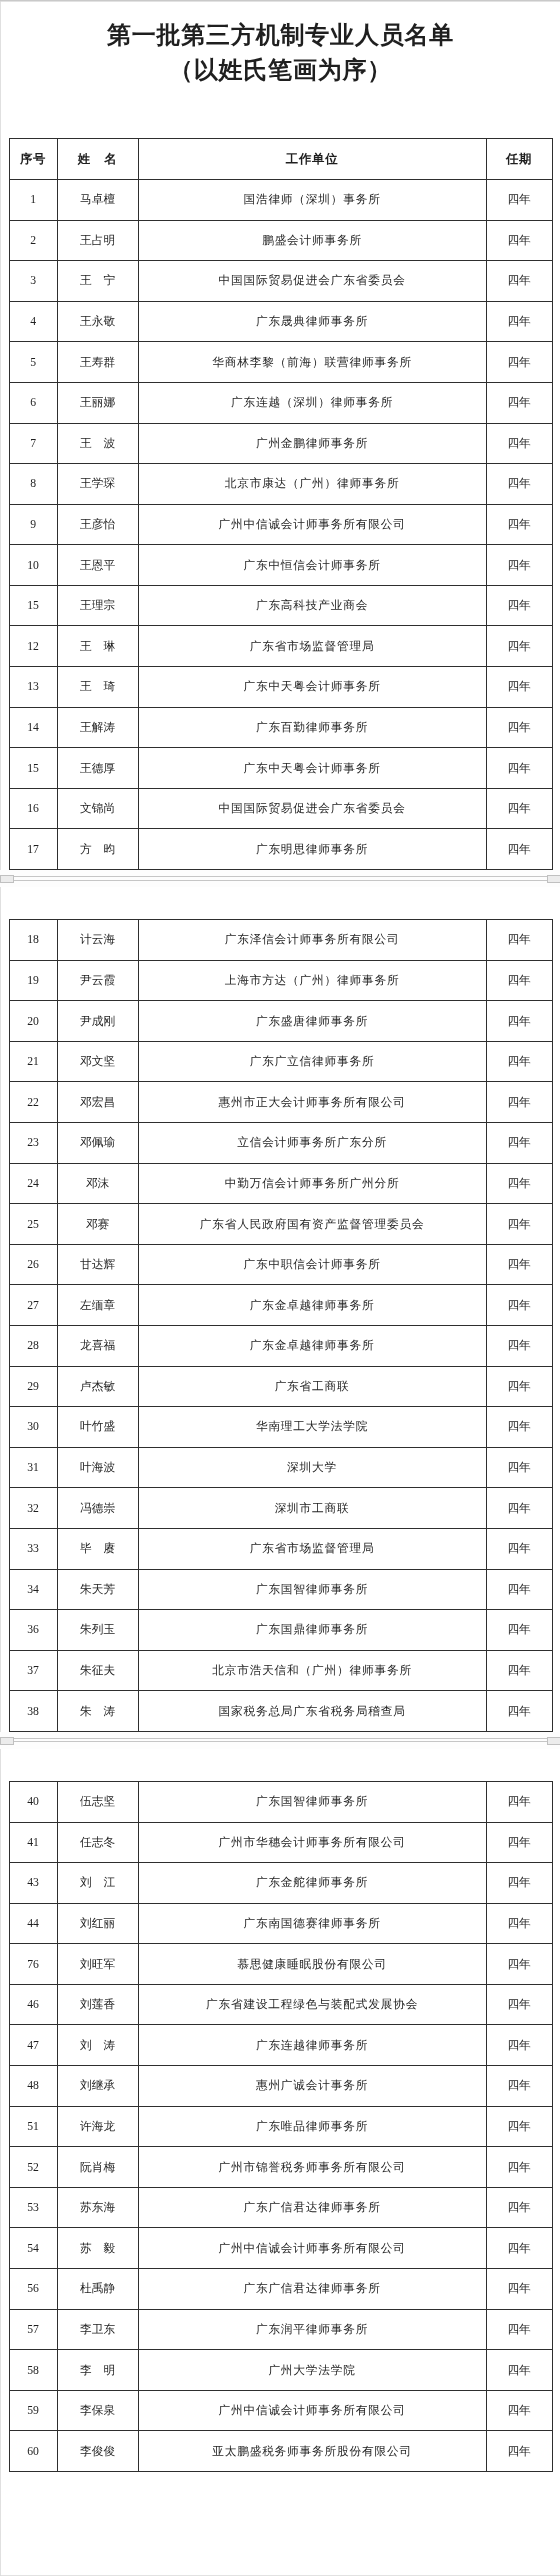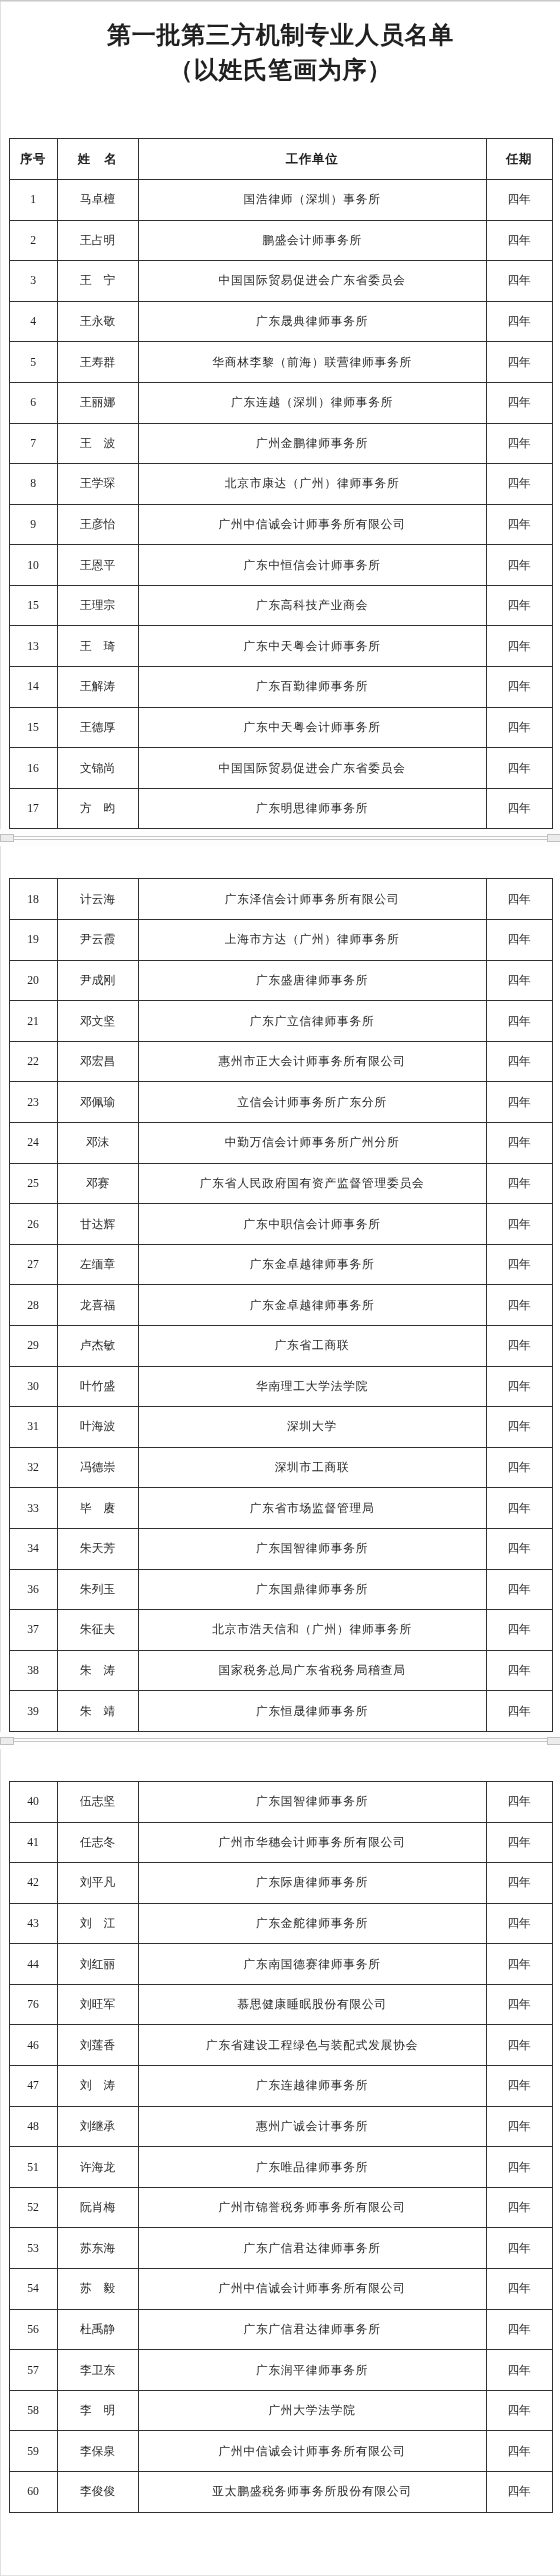--- a/index.html
+++ b/index.html
@@ -138,20 +138,26 @@
             <td class="org-cell">广东中恒信会计师事务所</td>
             <td class="term-cell">四年</td>
           </tr>
           <tr>
             <td class="no-cell">15</td>
             <td class="name-cell">王理宗</td>
             <td class="org-cell">广东高科技产业商会</td>
             <td class="term-cell">四年</td>
           </tr>
           <tr>
+            <td class="no-cell">12</td>
+            <td class="name-cell">王　琳</td>
+            <td class="org-cell">广东省市场监督管理局</td>
+            <td class="term-cell">四年</td>
+          </tr>
+          <tr>
             <td class="no-cell">13</td>
             <td class="name-cell">王　琦</td>
             <td class="org-cell">广东中天粤会计师事务所</td>
             <td class="term-cell">四年</td>
           </tr>
           <tr>
             <td class="no-cell">14</td>
             <td class="name-cell">王解涛</td>
             <td class="org-cell">广东百勤律师事务所</td>
             <td class="term-cell">四年</td>
@@ -302,26 +308,20 @@
             <td class="name-cell">朱征夫</td>
             <td class="org-cell">北京市浩天信和（广州）律师事务所</td>
             <td class="term-cell">四年</td>
           </tr>
           <tr>
             <td class="no-cell">38</td>
             <td class="name-cell">朱　涛</td>
             <td class="org-cell">国家税务总局广东省税务局稽查局</td>
             <td class="term-cell">四年</td>
           </tr>
-          <tr>
-            <td class="no-cell">39</td>
-            <td class="name-cell">朱　靖</td>
-            <td class="org-cell">广东恒晟律师事务所</td>
-            <td class="term-cell">四年</td>
-          </tr>
         </tbody>
       </table>
       <div class="page-gap">
         <div class="rule"></div>
         <span class="notch left"></span>
         <span class="notch right"></span>
       </div>
       <table class="roster">
         <colgroup>
           <col class="c-no">
@@ -336,26 +336,20 @@
             <td class="org-cell">广东国智律师事务所</td>
             <td class="term-cell">四年</td>
           </tr>
           <tr>
             <td class="no-cell">41</td>
             <td class="name-cell">任志冬</td>
             <td class="org-cell">广州市华穗会计师事务所有限公司</td>
             <td class="term-cell">四年</td>
           </tr>
           <tr>
-            <td class="no-cell">42</td>
-            <td class="name-cell">刘平凡</td>
-            <td class="org-cell">广东际唐律师事务所</td>
-            <td class="term-cell">四年</td>
-          </tr>
-          <tr>
             <td class="no-cell">43</td>
             <td class="name-cell">刘　江</td>
             <td class="org-cell">广东金舵律师事务所</td>
             <td class="term-cell">四年</td>
           </tr>
           <tr>
             <td class="no-cell">44</td>
             <td class="name-cell">刘红丽</td>
             <td class="org-cell">广东南国德赛律师事务所</td>
             <td class="term-cell">四年</td>

